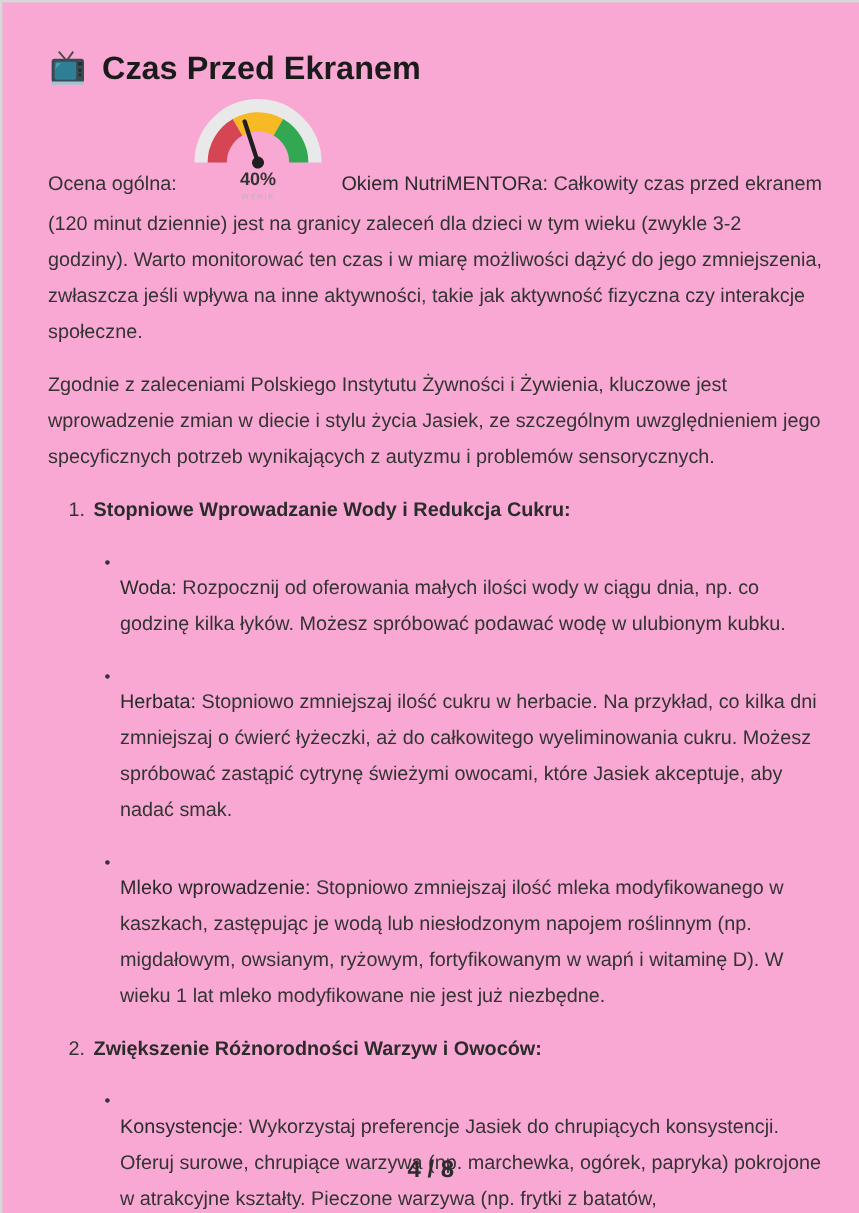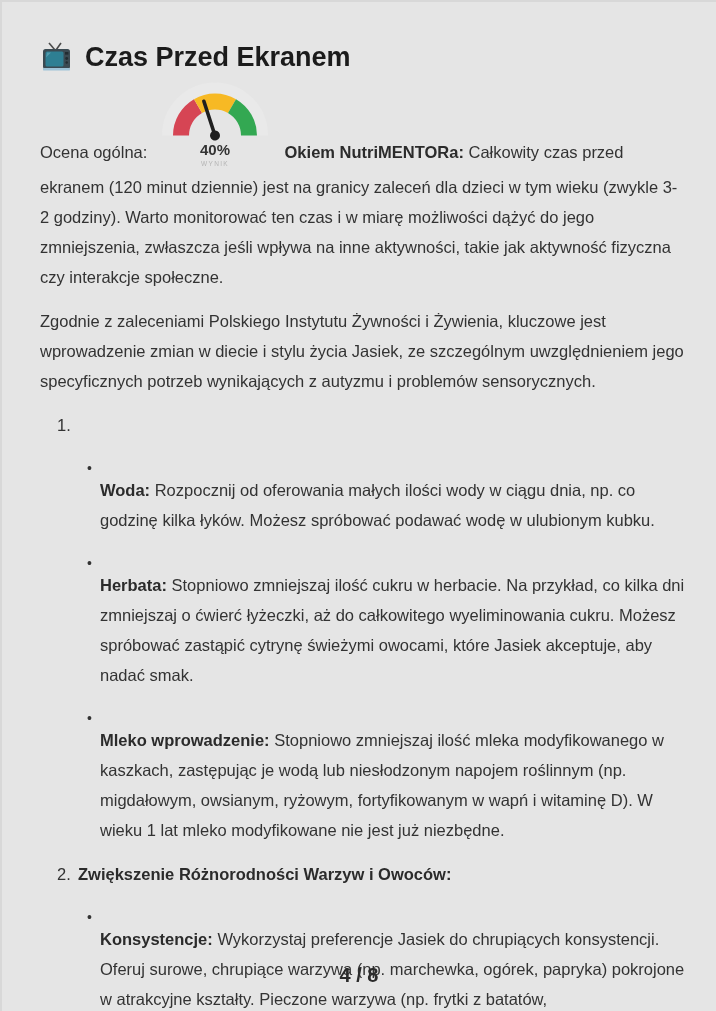--- a/index.html
+++ b/index.html
@@ -9,21 +9,21 @@
   }
   .page {
     width: 716px;
     height: 1011px;
     box-sizing: border-box;
     border-top: 2px solid #d8d8d8;
     border-left: 2px solid #d8d8d8;
     padding: 38px 30px 0 38px;
     position: relative;
     overflow: hidden;
-    background: #e5e5e5;
+    background: #f9a8d4;
   }
   h1.doc-title {
     display: flex;
     align-items: center;
     gap: 12px;
     font-size: 27px;
     font-weight: 700;
     color: #1b1b1b;
     margin: 0 0 2px 0;
     line-height: 1.3;
@@ -38,21 +38,21 @@
   .gauge-wrap {
     display: inline-block;
     width: 110px;
     height: 95px;
     vertical-align: -14px;
     margin: 0 10px 0 8px;
   }
   .gauge-wrap svg { width: 110px; height: 95px; display: block; }
   .gauge-value { font-size: 15px; font-weight: 700; fill: #333333; }
   .gauge-caption { font-size: 6.5px; fill: #b5b5b5; letter-spacing: 1.3px; }
-  strong { font-weight: 700; color: #2b2b2b; }
+  strong { font-weight: 400; color: #2b2b2b; }
   h2.section-heading {
     font-size: 31px;
     font-weight: 700;
     color: #1b1b1b;
     margin: 20px 0 20px 0;
     line-height: 1.25;
   }
   .olist { margin-left: 17px; }
   .oitem-head {
     display: flex;
@@ -121,20 +121,21 @@
     <strong>Okiem NutriMENTORa:</strong><span> Całkowity czas przed ekranem (120 minut dziennie) jest na granicy zaleceń dla dzieci w tym wieku (zwykle 3-2 godziny). Warto monitorować ten czas i w miarę możliwości dążyć do jego zmniejszenia, zwłaszcza jeśli wpływa na inne aktywności, takie jak aktywność fizyczna czy interakcje społeczne.</span>
   </p>
 
 
   <p class="intro">Zgodnie z zaleceniami Polskiego Instytutu Żywności i Żywienia, kluczowe jest wprowadzenie zmian w diecie i stylu życia Jasiek, ze szczególnym uwzględnieniem jego specyficznych potrzeb wynikających z autyzmu i problemów sensorycznych.</p>
 
   <div class="olist" id="advice-list">
   <div class="oitem">
     <div class="oitem-head">
       <span class="oitem-num">1.</span>
+      <span class="oitem-title">Stopniowe Wprowadzanie Wody i Redukcja Cukru:</span>
     </div>
     <div class="ulist">
   <div class="uitem">
     <span class="uitem-dot">•</span>
     <span class="uitem-text"><strong>Woda:</strong><span> Rozpocznij od oferowania małych ilości wody w ciągu dnia, np. co godzinę kilka łyków. Możesz spróbować podawać wodę w ulubionym kubku.</span></span>
   </div>
 
   <div class="uitem">
     <span class="uitem-dot">•</span>
     <span class="uitem-text"><strong>Herbata:</strong><span> Stopniowo zmniejszaj ilość cukru w herbacie. Na przykład, co kilka dni zmniejszaj o ćwierć łyżeczki, aż do całkowitego wyeliminowania cukru. Możesz spróbować zastąpić cytrynę świeżymi owocami, które Jasiek akceptuje, aby nadać smak.</span></span>

